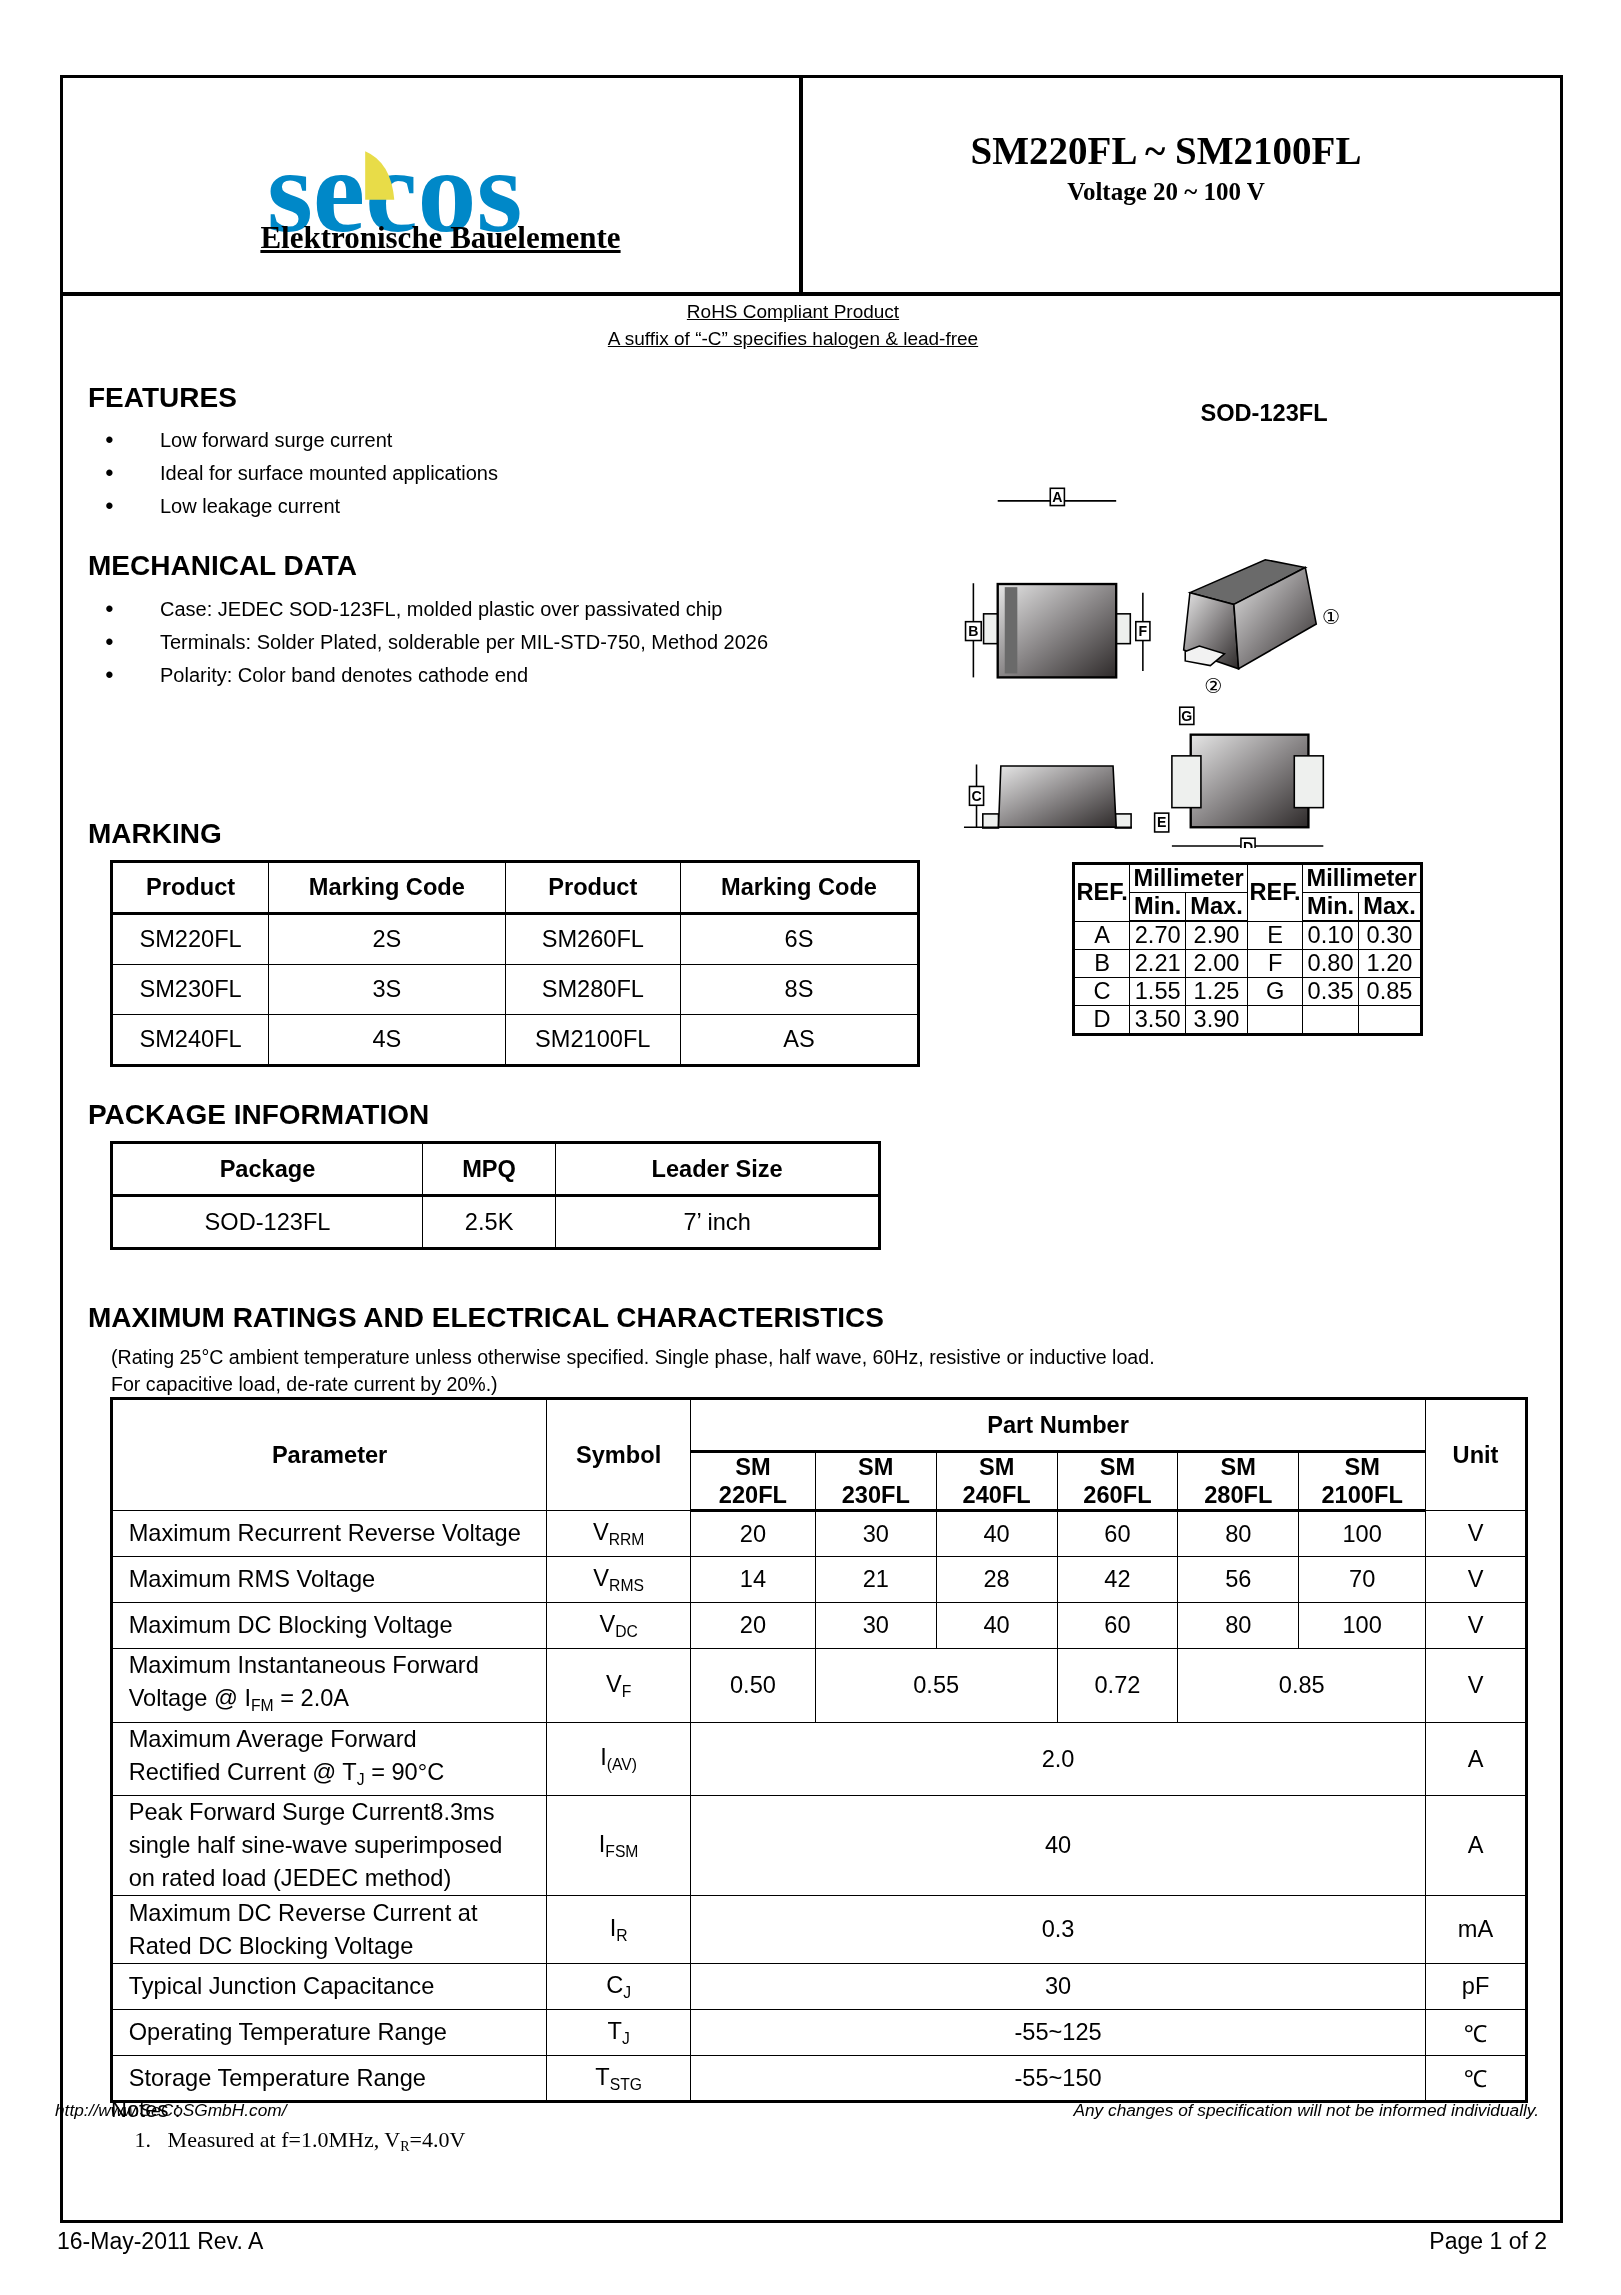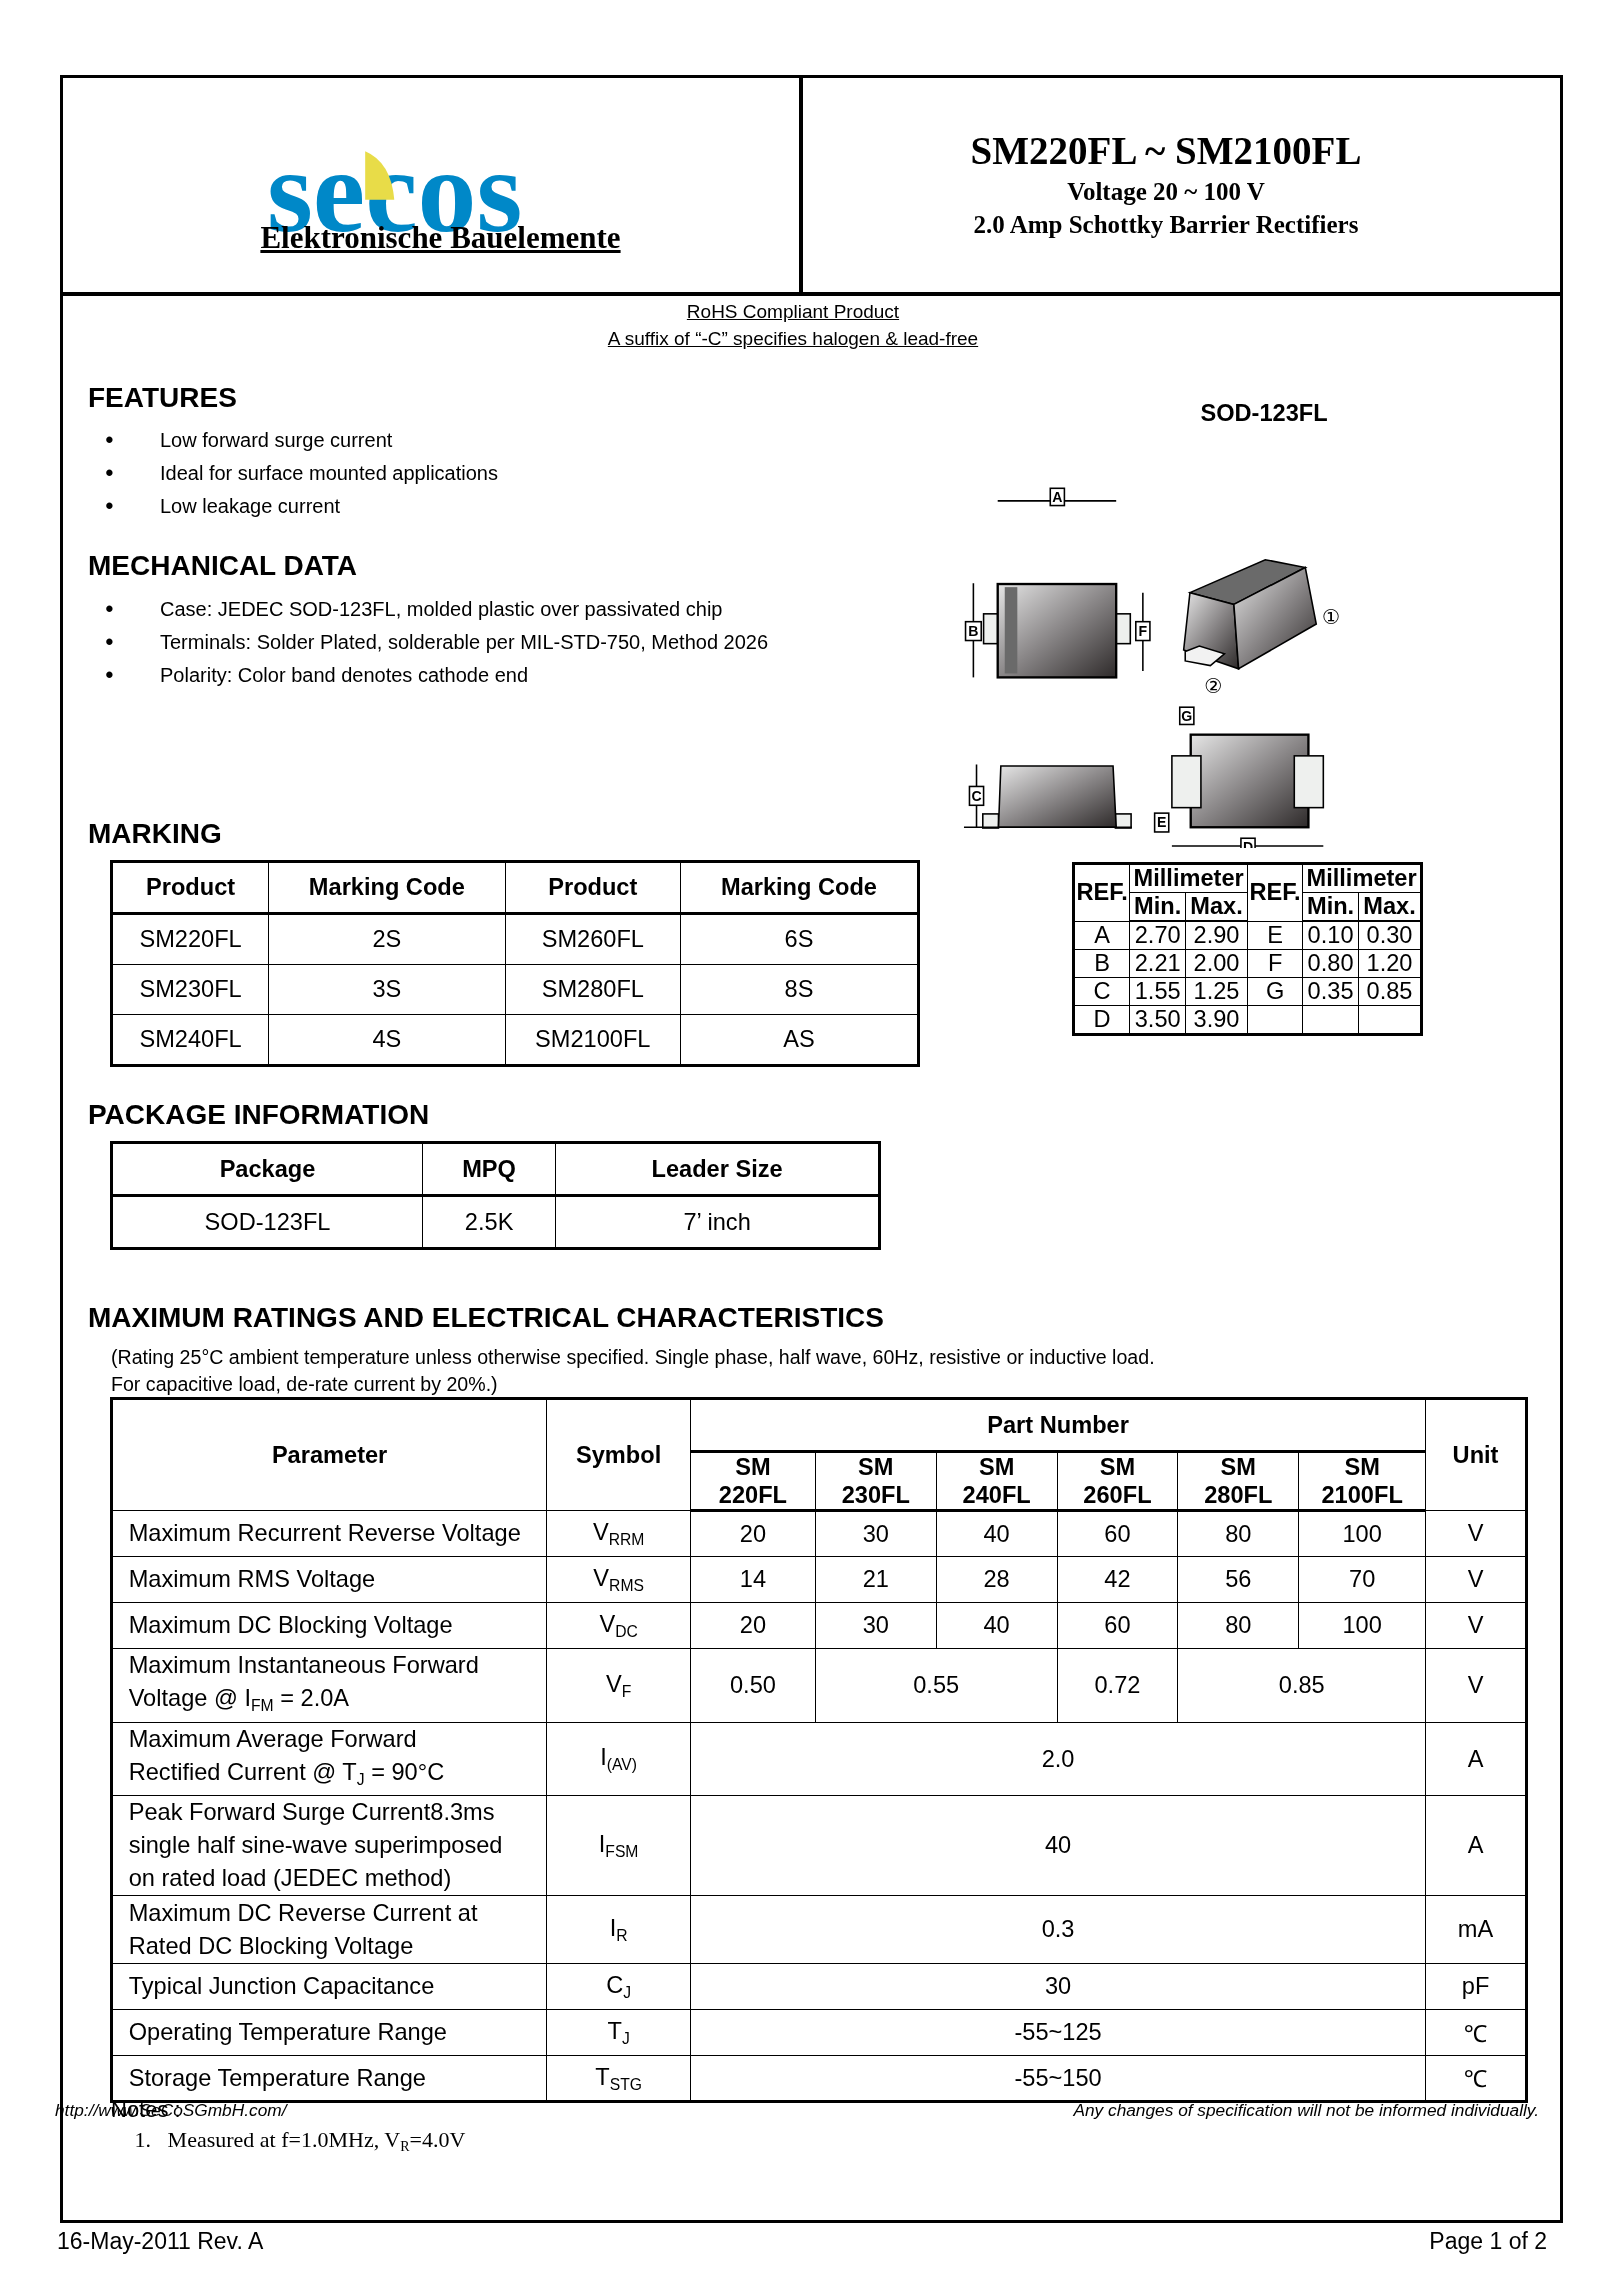--- a/index.html
+++ b/index.html
@@ -71,21 +71,20 @@
   <g fill="#0088c8" font-family="Liberation Serif, serif" font-weight="bold" font-size="150">
     <text x="0" y="120">secos</text>
   </g>
   <path d="M125 18 Q158 32 162 80 L125 80 Z" fill="#e8dc48"></path>
 </svg>
 <div class="logo-sub">Elektronische Bauelemente</div>
 
 <div class="title-block">
   <div class="title-main">SM220FL ~ SM2100FL</div>
   <div class="title-sub">Voltage 20 ~ 100 V</div>
-  <div class="title-sub">2.0 Amp Schottky Barrier Rectifiers</div>
 </div>
 
 <div class="rohs">
   <div>RoHS Compliant Product</div>
   <div>A suffix of “-C” specifies halogen &amp; lead-free</div>
 </div>
 
 <div class="section-h" style="top:382px">FEATURES</div>
 <ul class="bullets" style="top:424px">
   <li>Low forward surge current</li>

